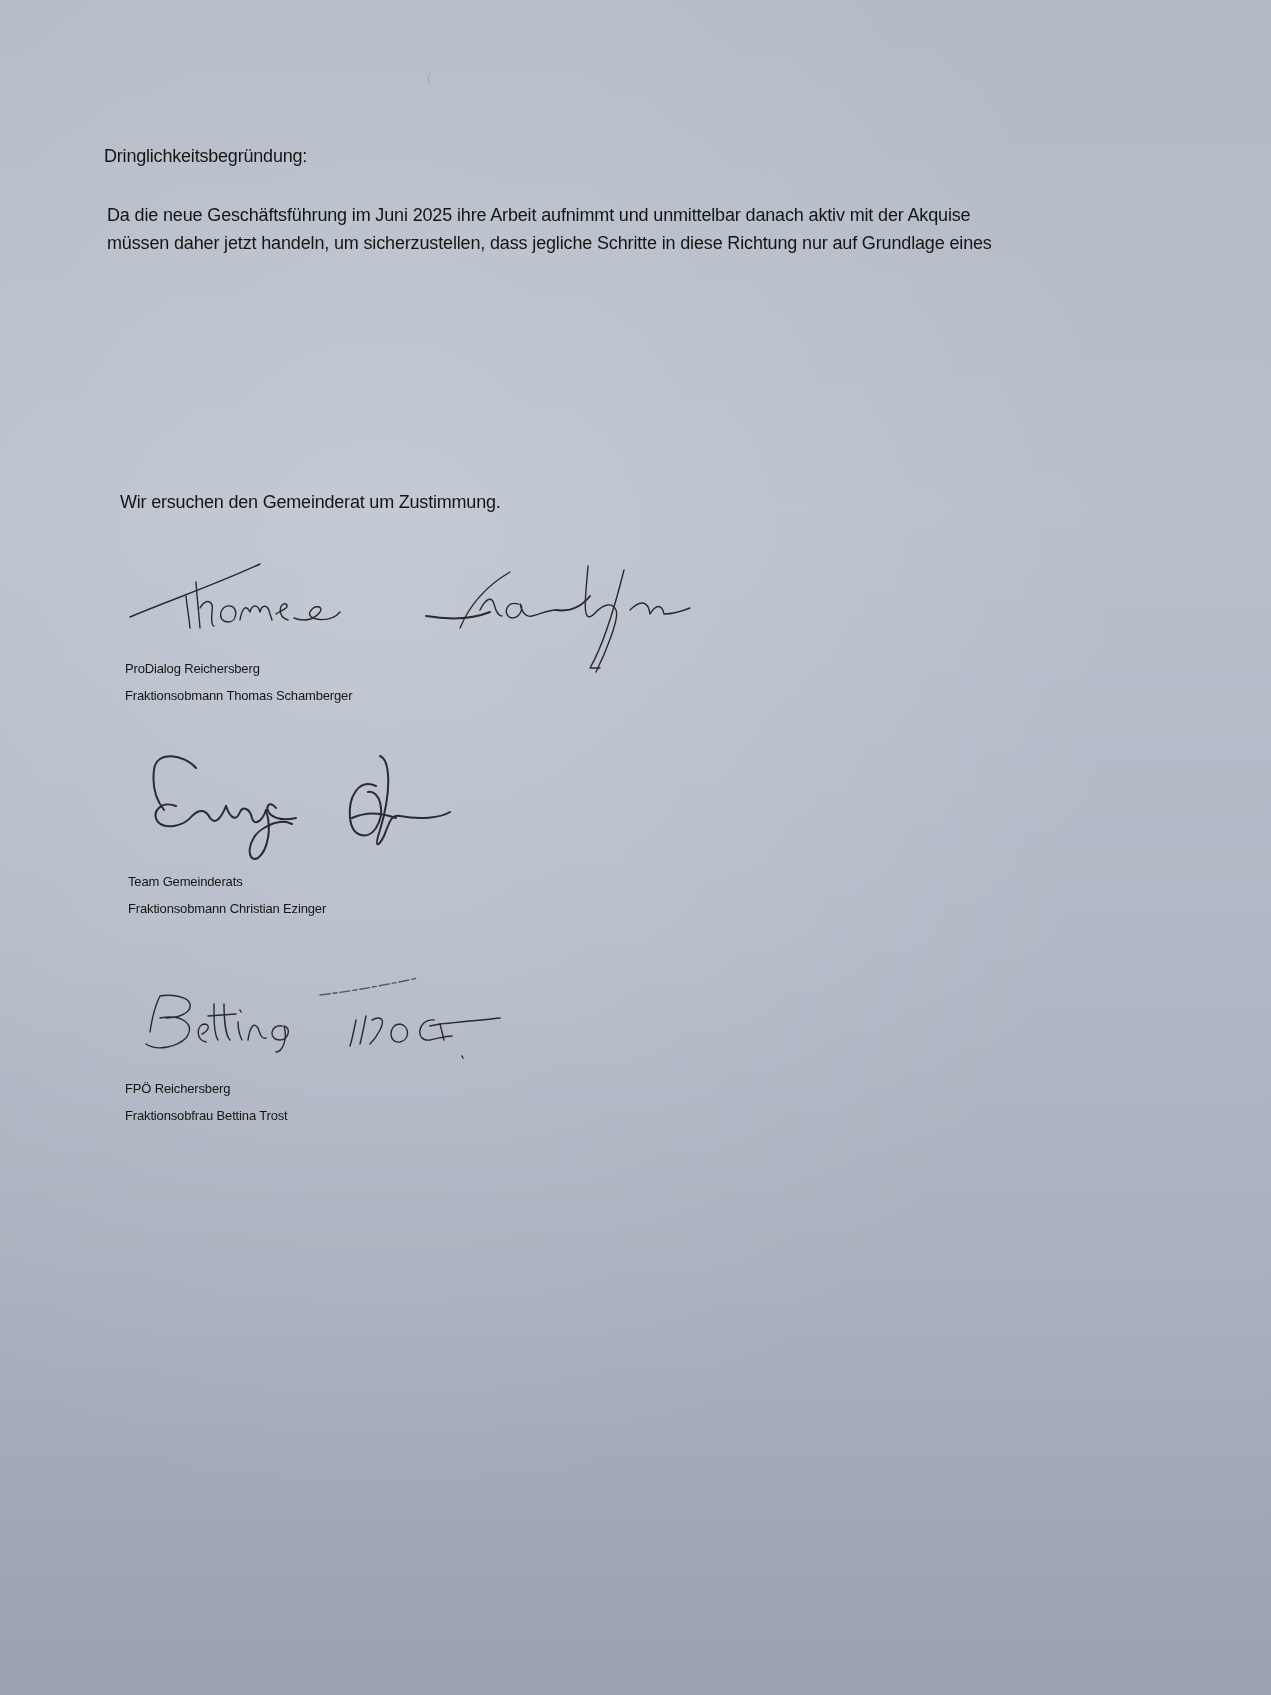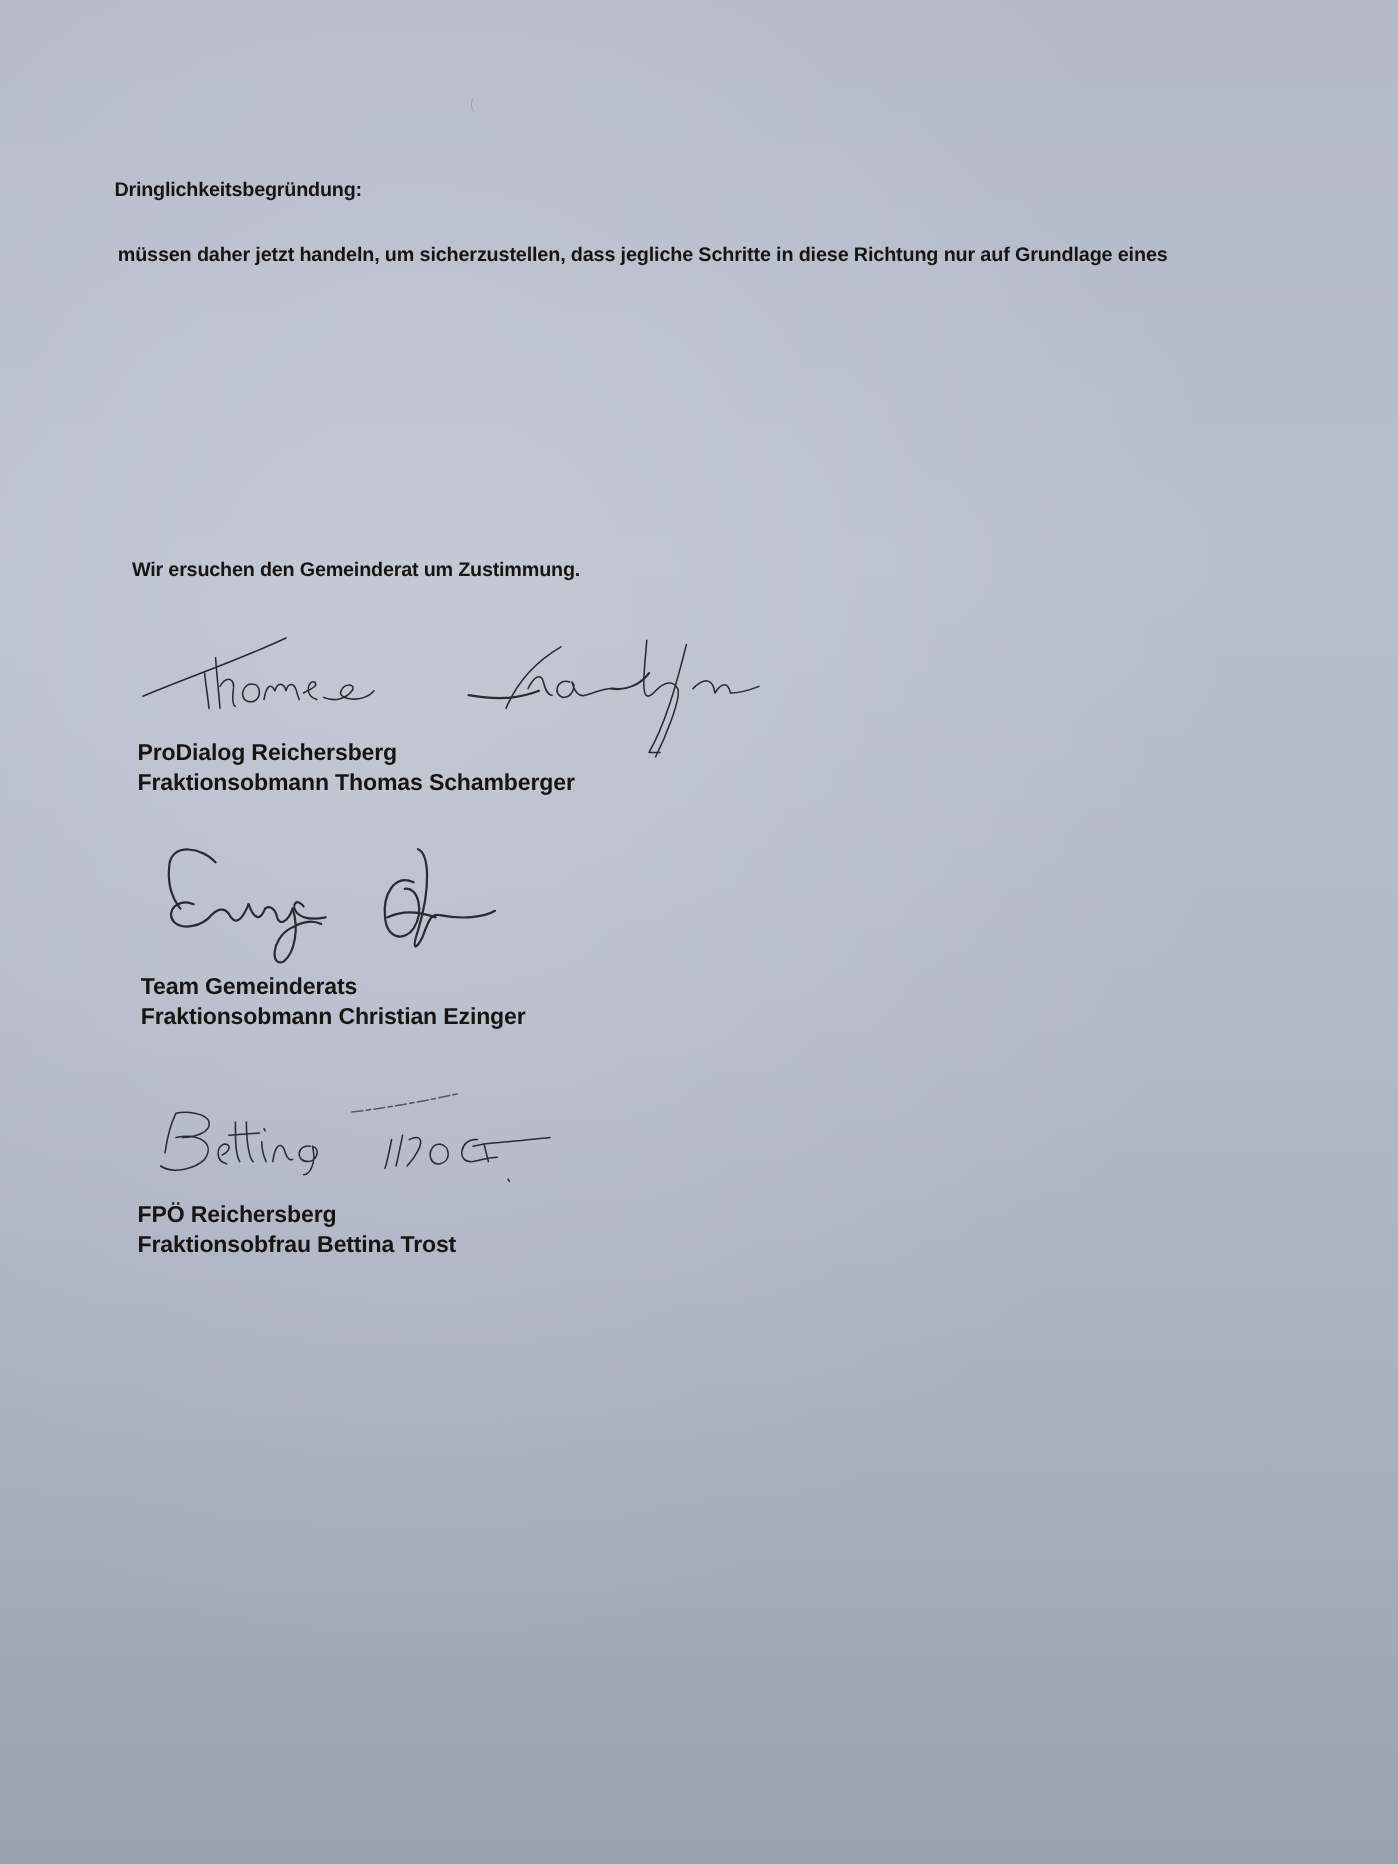--- a/index.html
+++ b/index.html
@@ -9,22 +9,22 @@
       position: relative;
       overflow: hidden;
       font-family: "Liberation Sans", sans-serif;
       color: #151515;
       background:
         radial-gradient(ellipse at 30% 35%, rgba(255,255,255,0.18) 0%, rgba(255,255,255,0) 60%),
         linear-gradient(180deg, #b3bac6 0%, #b7bfcb 30%, #b2b9c6 55%, #a9b0be 75%, #9aa2b0 100%);
     }
     .page {
       position: absolute;
-      left: 0; top: 16px;
-      width: 1271px; height: 1497px; font-weight: bold;
+      left: 0; top: 0;
+      width: 1271px; height: 1497px;
     }
     .mark {
       position: absolute;
       left: 428px; top: 72px;
       width: 8px; height: 14px;
       border-left: 1px solid rgba(90,100,120,0.35);
       border-radius: 50%;
     }
     .heading {
       position: absolute;
@@ -45,40 +45,41 @@
       position: absolute;
       left: 120px; top: 492px;
       font-size: 18px;
       letter-spacing: -0.2px;
       text-align: right;
     }
     .sig-block { position: absolute; }
     .sig-block svg { position: absolute; overflow: visible; }
     .sig-text {
       position: absolute;
-      font-size: 21px;
+      font-size: 13px;
       line-height: 27px;
       letter-spacing: -0.15px;
       white-space: nowrap;
     }
     .sig-text span { display: block; }
     .ink { fill: none; stroke: #2a2a30; stroke-linecap: round; stroke-linejoin: round; }
     .ink-thin { stroke-width: 1.4; }
     .ink-med { stroke-width: 2; }
   </style>
 </head>
 <body>
 
 <div class="page">
 
   <div class="mark"></div>
 
   <div class="heading">Dringlichkeitsbegründung:</div>
 
   <div class="paragraph">
+    <span>Da die neue Geschäftsführung im Juni 2025 ihre Arbeit aufnimmt und unmittelbar danach aktiv mit der Akquise</span>
     <span>müssen daher jetzt handeln, um sicherzustellen, dass jegliche Schritte in diese Richtung nur auf Grundlage eines</span>
   </div>
 
   <div class="request">Wir ersuchen den Gemeinderat um Zustimmung.</div>
 
   <div class="sig-block" style="left:0;top:0;">
     <svg style="left:0;top:0;" width="1271" height="700">
 
       <path class="ink ink-thin" d="M130 617 C 170 600, 215 585, 260 564"></path>
       <path class="ink ink-thin" d="M186 596 C 187 606, 189 618, 190 628"></path>

